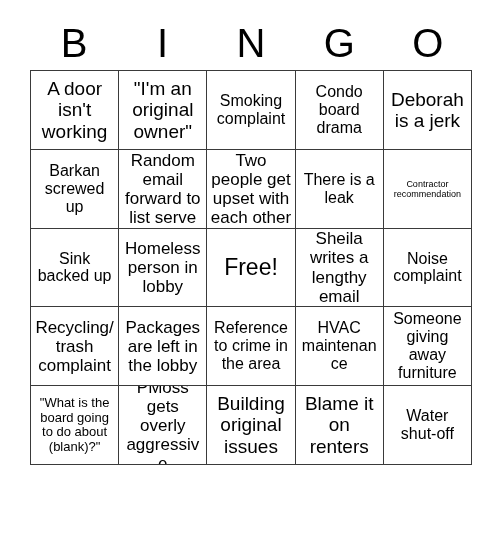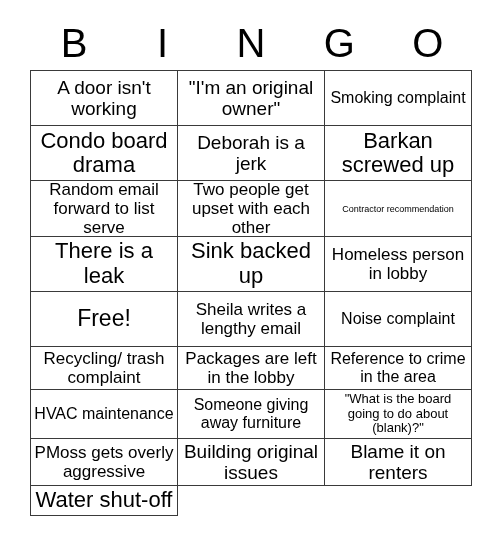--- a/index.html
+++ b/index.html
@@ -42,24 +42,24 @@
     color: #000000;
     user-select: none;
   }
 
   
   #grid {
     position: absolute;
     left: 30px;
     top: 70px;
     width: 442px;
-    height: 446px;
+    height: 395px;
     box-sizing: border-box;
     display: grid;
-    grid-template-columns: repeat(3, 1fr);
+    grid-template-columns: repeat(5, 1fr);
     grid-template-rows: repeat(5, 1fr);
     border-top: 1px solid #3a3a3a;
     border-left: 1px solid #3a3a3a;
     background: #ffffff;
   }
 
   .cell {
     box-sizing: border-box;
     border-right: 1px solid #3a3a3a;
     border-bottom: 1px solid #3a3a3a;
@@ -75,21 +75,21 @@
   .cell-text {
     display: block;
     width: 100%;
     line-height: 1.12;
     word-wrap: break-word;
     hyphens: none;
   }
 
   
   .fs-xxl .cell-text { font-size: 23px; line-height: 1.1; }
-  .fs-xl  .cell-text { font-size: 22px; }
+  .fs-xl  .cell-text { font-size: 16px; }
   .fs-lg  .cell-text { font-size: 19px; }
   .fs-md  .cell-text { font-size: 16px; }
   .fs-sm  .cell-text { font-size: 17px; }
   .fs-xs  .cell-text { font-size: 13px; }
   .fs-xxs .cell-text { font-size: 16px; }
   .fs-tiny .cell-text { font-size: 9px; }
 </style>
 </head>
 <body>
 
@@ -123,25 +123,25 @@
 
     <div class="cell fs-xl">
         <span class="cell-text">Barkan screwed up</span>
       </div>
     <div class="cell fs-sm">
         <span class="cell-text">Random email forward to list serve</span>
       </div>
     <div class="cell fs-sm">
         <span class="cell-text">Two people get upset with each other</span>
       </div>
+    <div class="cell fs-xl">
+        <span class="cell-text">There is a leak</span>
+      </div>
     <div class="cell fs-tiny">
         <span class="cell-text">Contractor recommendation</span>
-      </div>
-    <div class="cell fs-xl">
-        <span class="cell-text">There is a leak</span>
       </div>
 
     <div class="cell fs-xl">
         <span class="cell-text">Sink backed up</span>
       </div>
     <div class="cell fs-sm">
         <span class="cell-text">Homeless person in lobby</span>
       </div>
     <div class="cell fs-xxl">
         <span class="cell-text">Free!</span>

